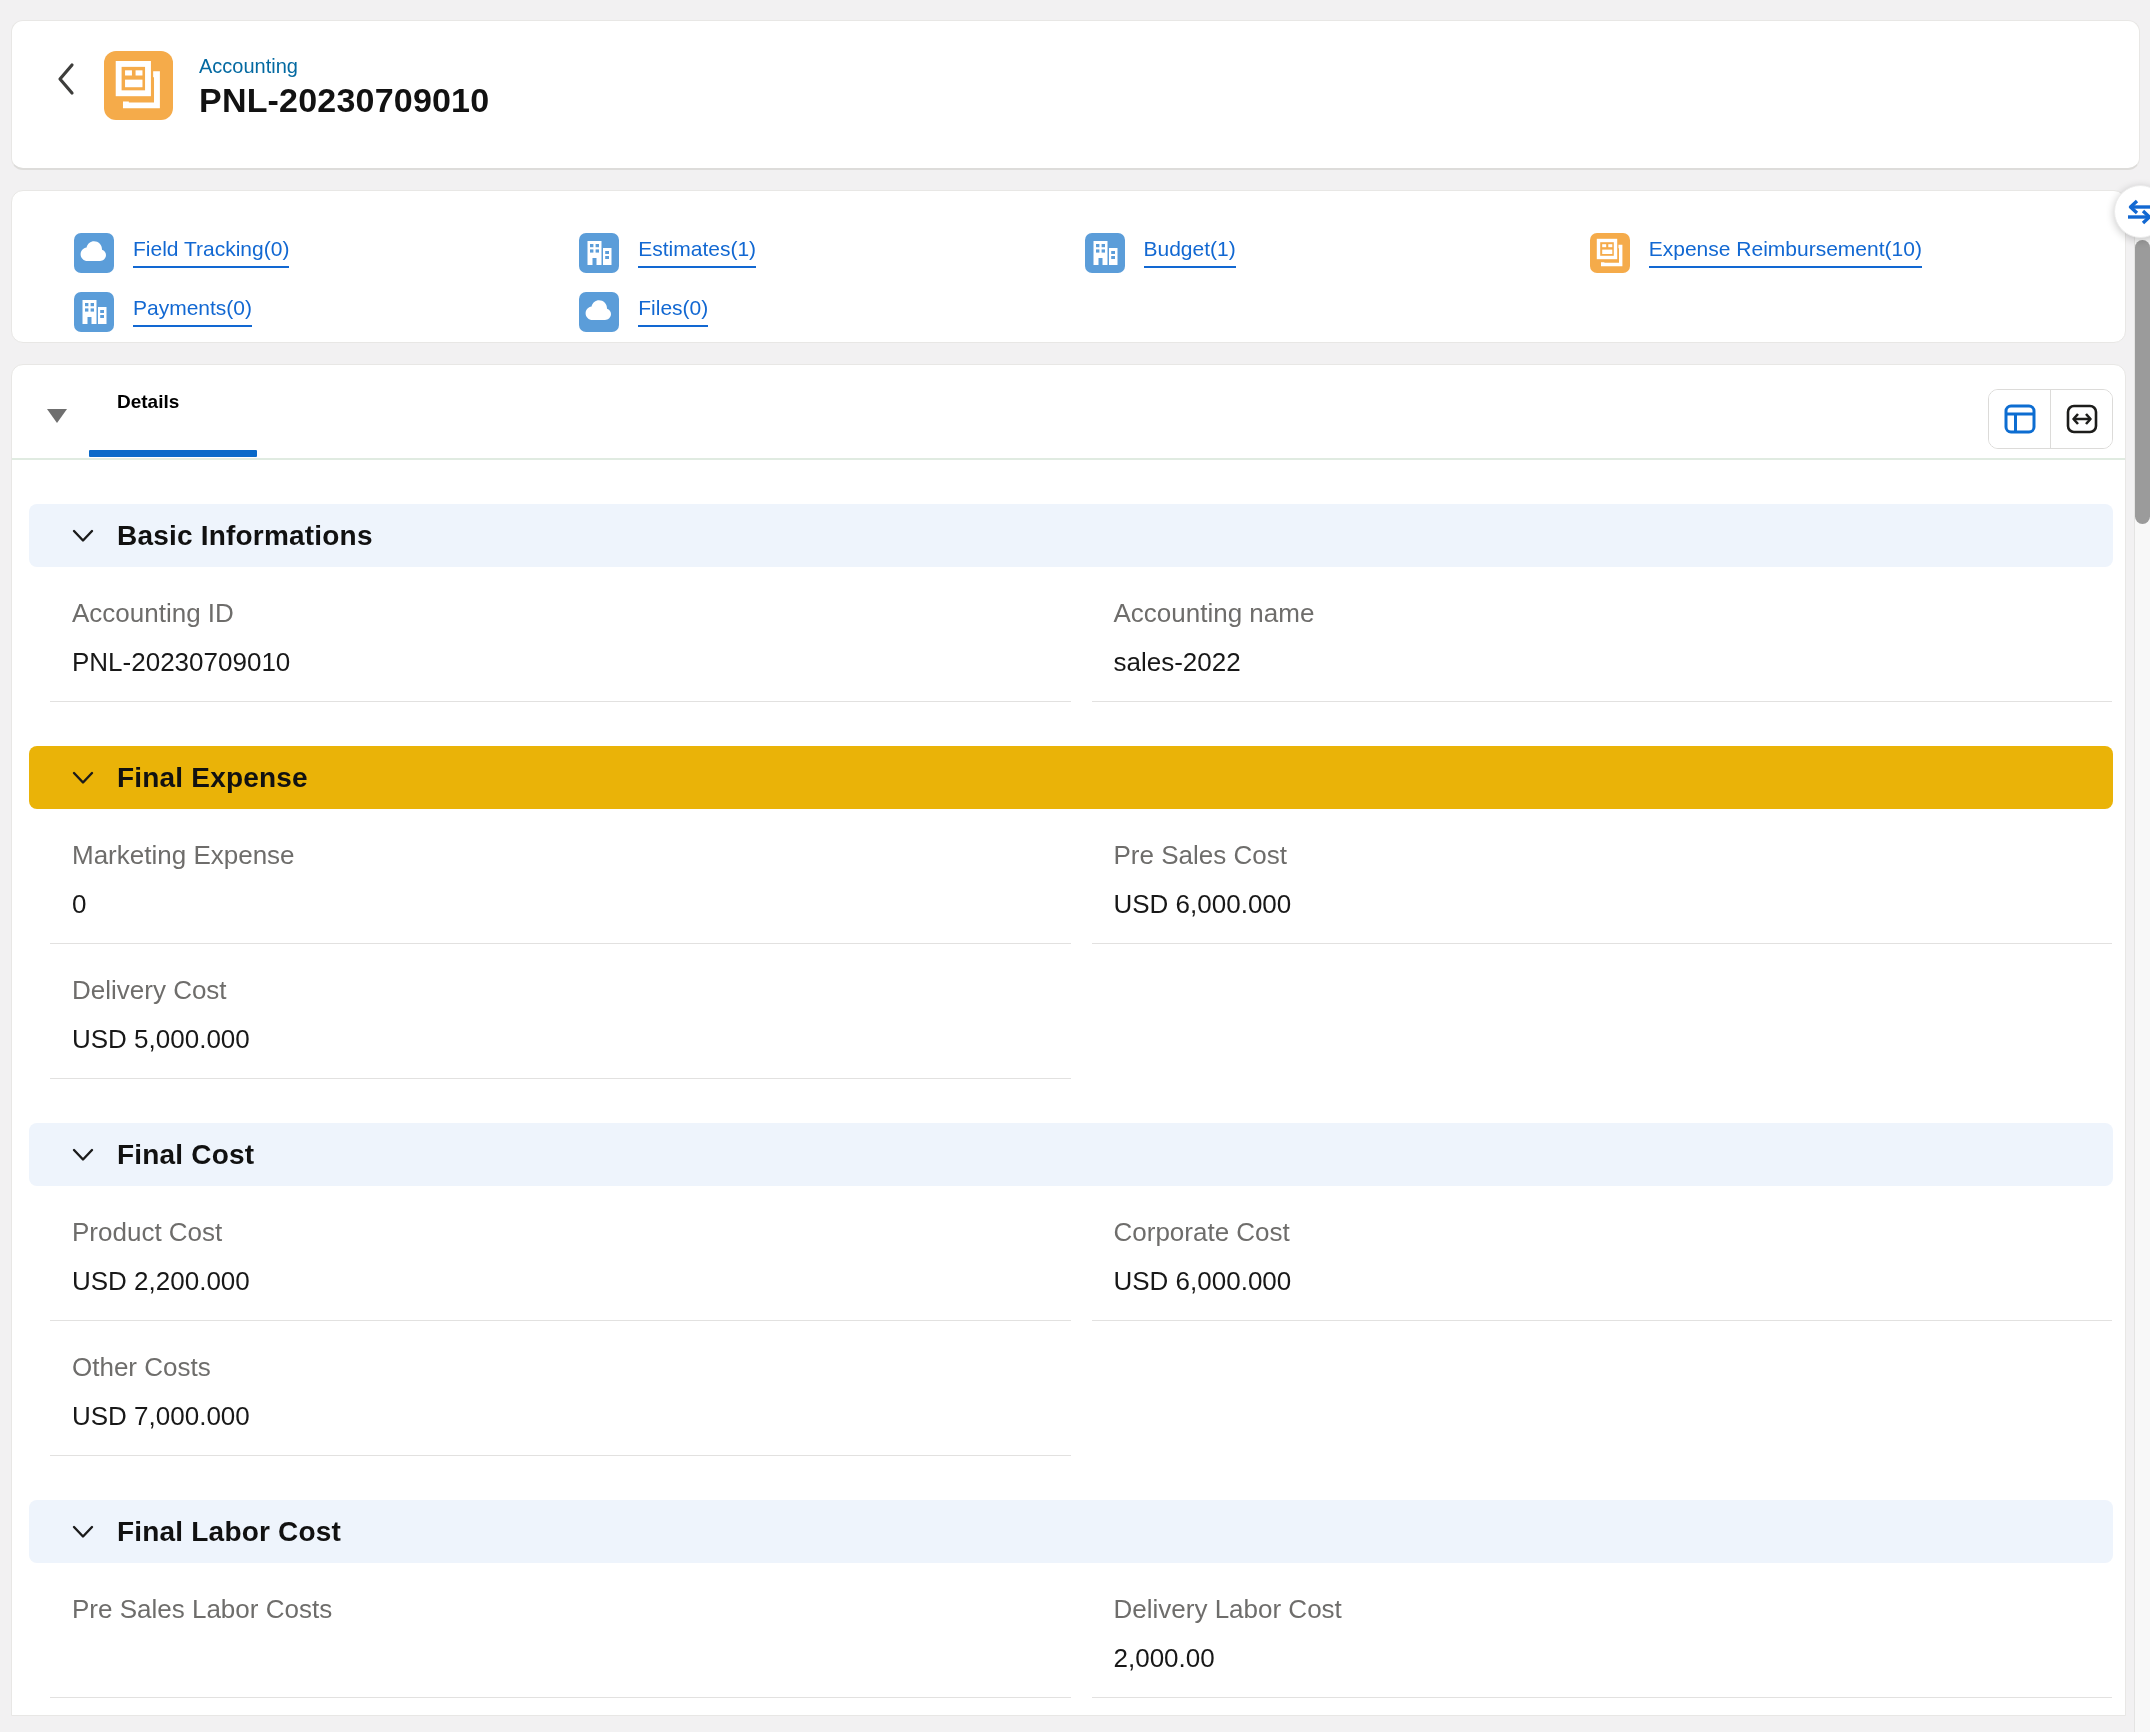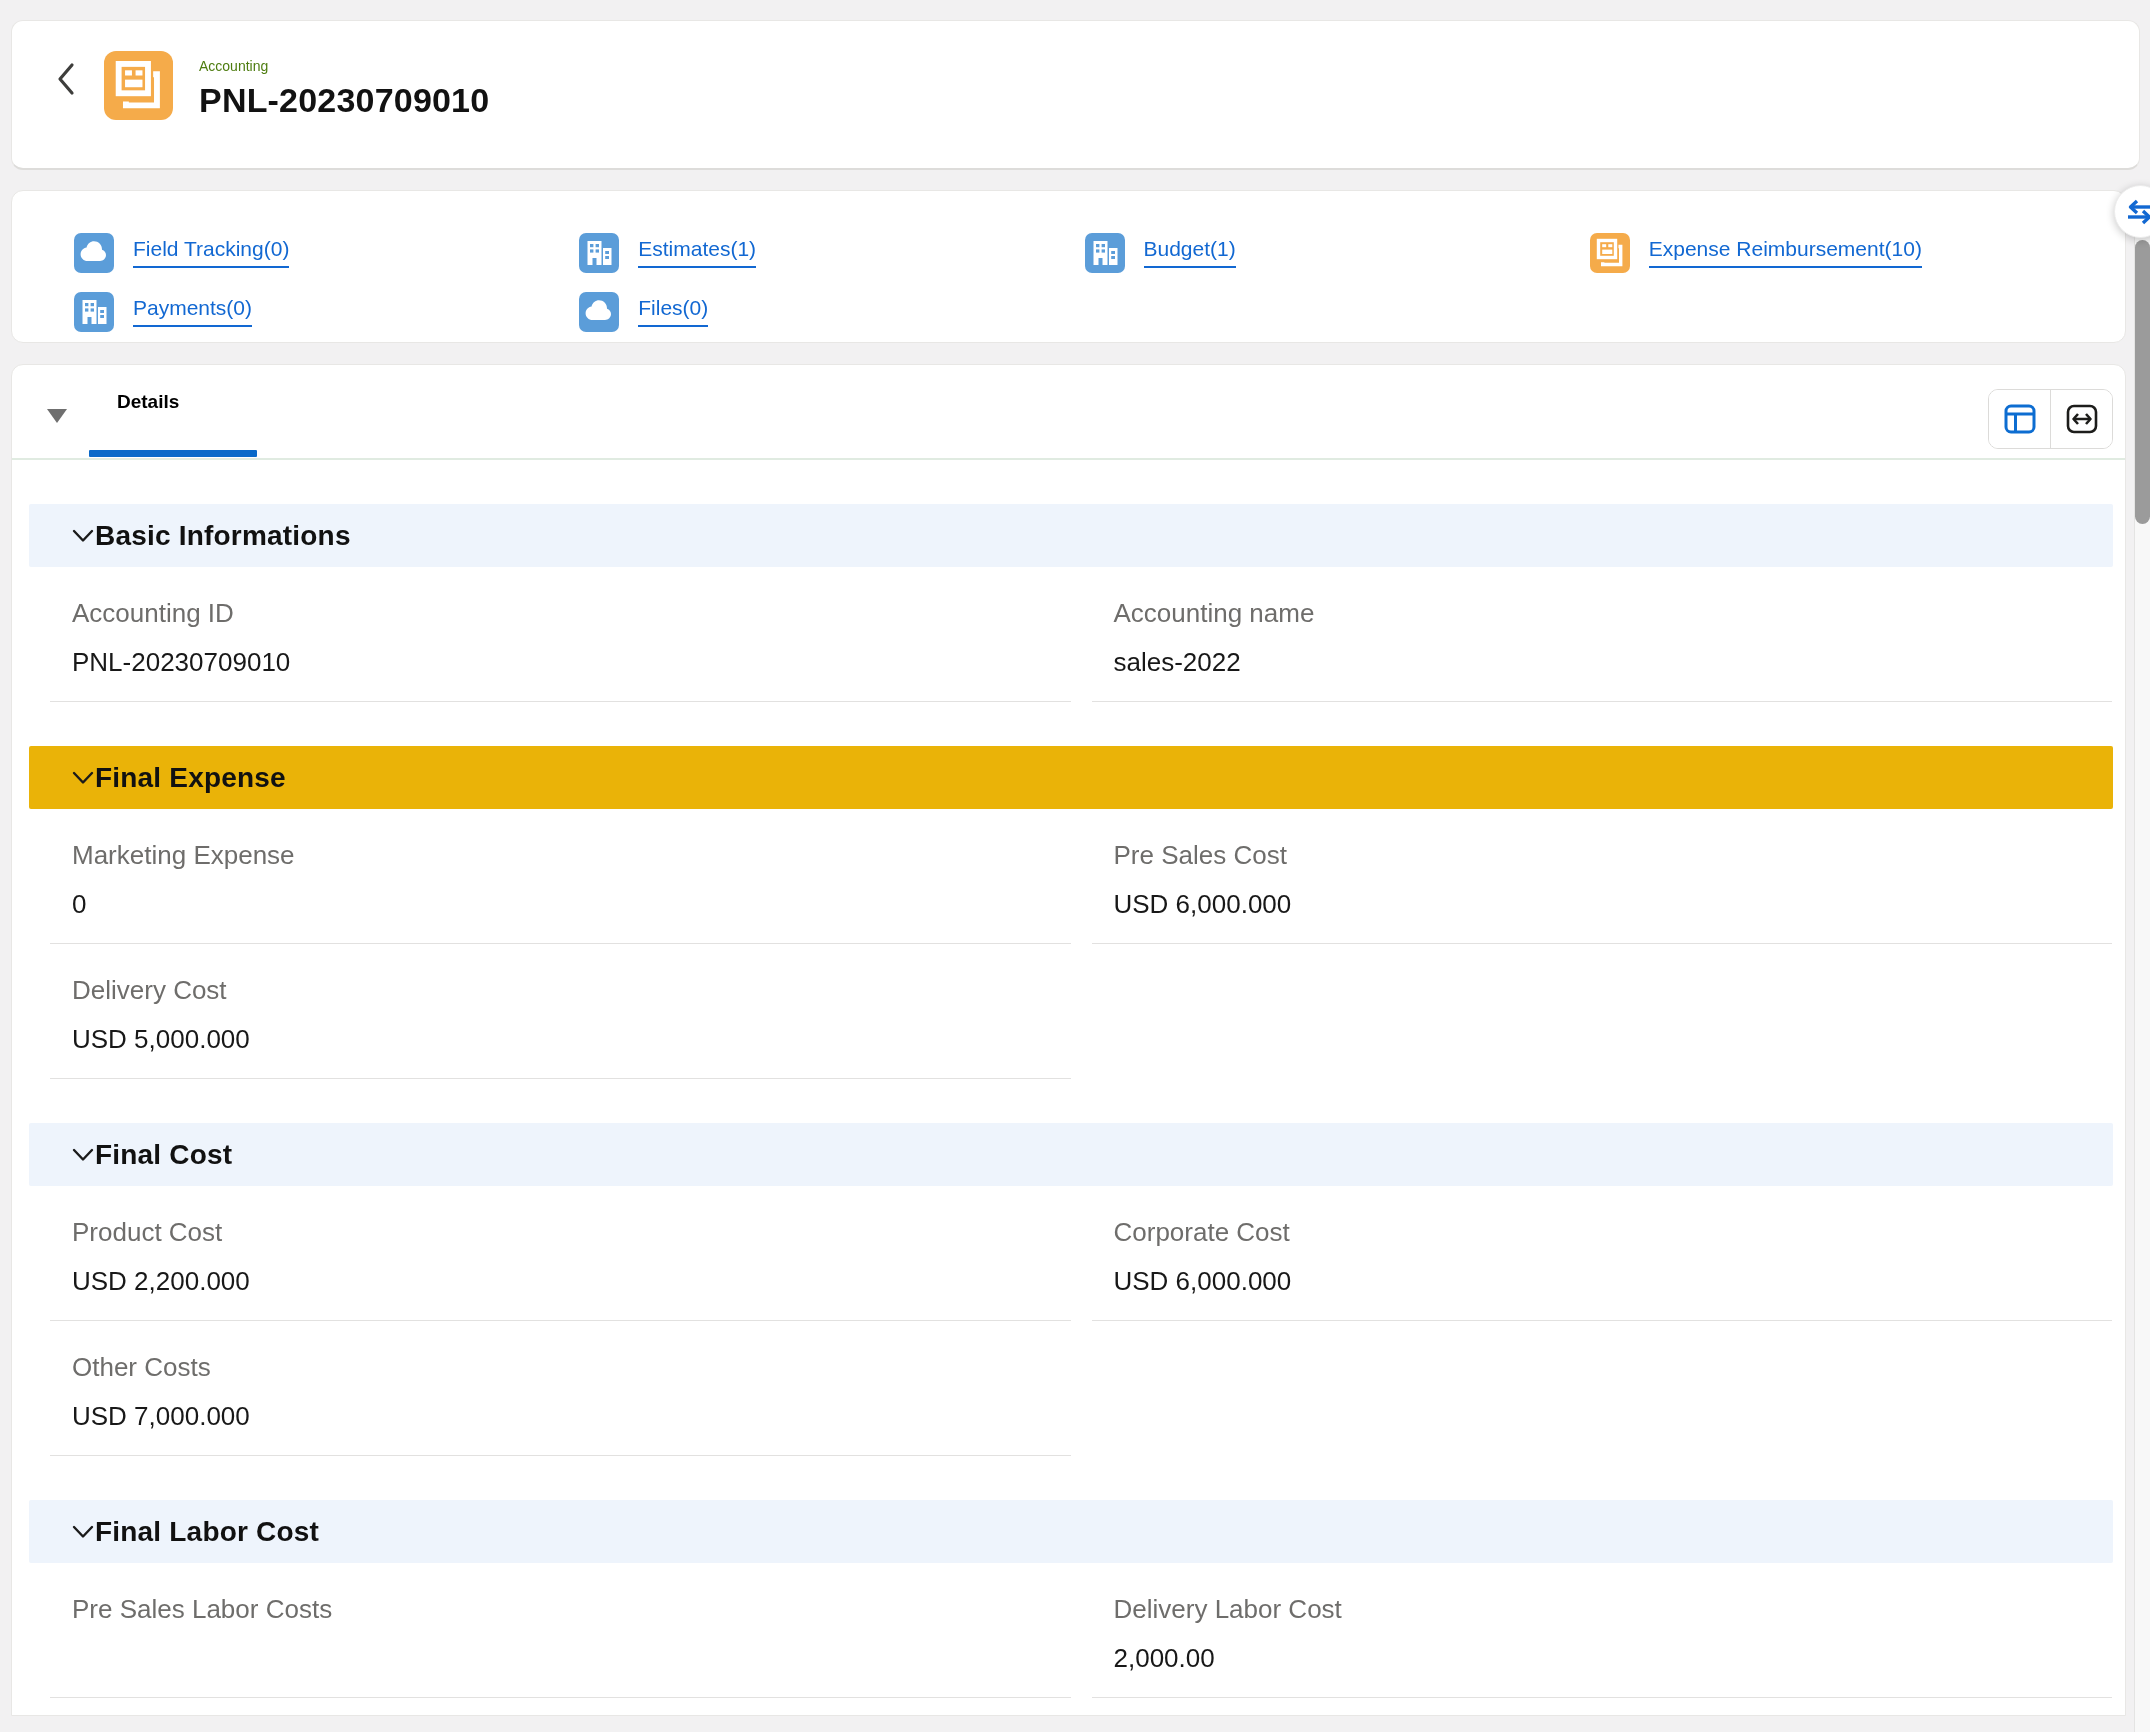--- a/index.html
+++ b/index.html
@@ -17,21 +17,21 @@
     border:1px solid #e8e7e5;
     border-radius:12px;
   }
 
   
   .header-card { left:11px; top:20px; width:2129px; height:150px; border-bottom:2px solid #dddcda; }
   .header-inner { display:flex; align-items:flex-start; padding:30px 0 0 34px; }
   .back-btn { width:40px; height:55px; display:flex; align-items:center; justify-content:center; cursor:pointer; background:none; border:none; }
   .record-icon { width:69px; height:69px; border-radius:12px; background:#F5AB4A; margin-left:18px; flex:0 0 auto; }
   .header-titles { margin-left:26px; padding-top:2px; }
-  .record-type { font-size:14px; color:#4d7c0f; line-height:26px; }
+  .record-type { font-size:20px; color:#0369a1; line-height:26px; }
   .record-title { font-size:34px; font-weight:bold; color:#121212; line-height:42px; letter-spacing:0.2px; }
 
   
   .links-card { left:11px; top:190px; width:2115px; height:153px; }
   .links-grid {
     display:grid; grid-template-columns:repeat(4,1fr); grid-auto-rows:59px;
     align-items:center; padding:32px 30px 0 62px;
   }
   .link-item { display:flex; align-items:center; gap:19px; }
   .mini-icon { width:40px; height:40px; border-radius:7px; flex:0 0 auto; }
@@ -54,22 +54,22 @@
   .view-btn-group {
     position:absolute; right:12px; top:24px; width:125px; height:60px;
     display:flex; border:1px solid #dcdbd9; border-radius:10px; background:#fff; overflow:hidden;
   }
   .view-btn { flex:1; display:flex; align-items:center; justify-content:center; background:#fff; border:none; cursor:pointer; }
   .view-btn + .view-btn { border-left:1px solid #dcdbd9; }
 
   
   .section { margin:44px 12px 0 17px; }
   .section-header {
-    height:63px; border-radius:2px; display:flex; align-items:center;
-    padding-left:42px; cursor:pointer;
+    height:63px; border-radius:8px; display:flex; align-items:center;
+    padding-left:42px; gap:22px; cursor:pointer;
   }
   .section-header.blue { background:#eef4fc; }
   .section-header.gray { background:#eab308; }
   .section-title { font-size:28px; font-weight:bold; color:#111; letter-spacing:0.2px; }
   .fields {
     display:grid; grid-template-columns:1fr 1fr; column-gap:21px;
     padding-left:21px; padding-right:1px;
   }
   .field { padding:34px 0 24px 0; border-bottom:1px solid #e2e1e0; }
   .field.empty { border-bottom:none; }

